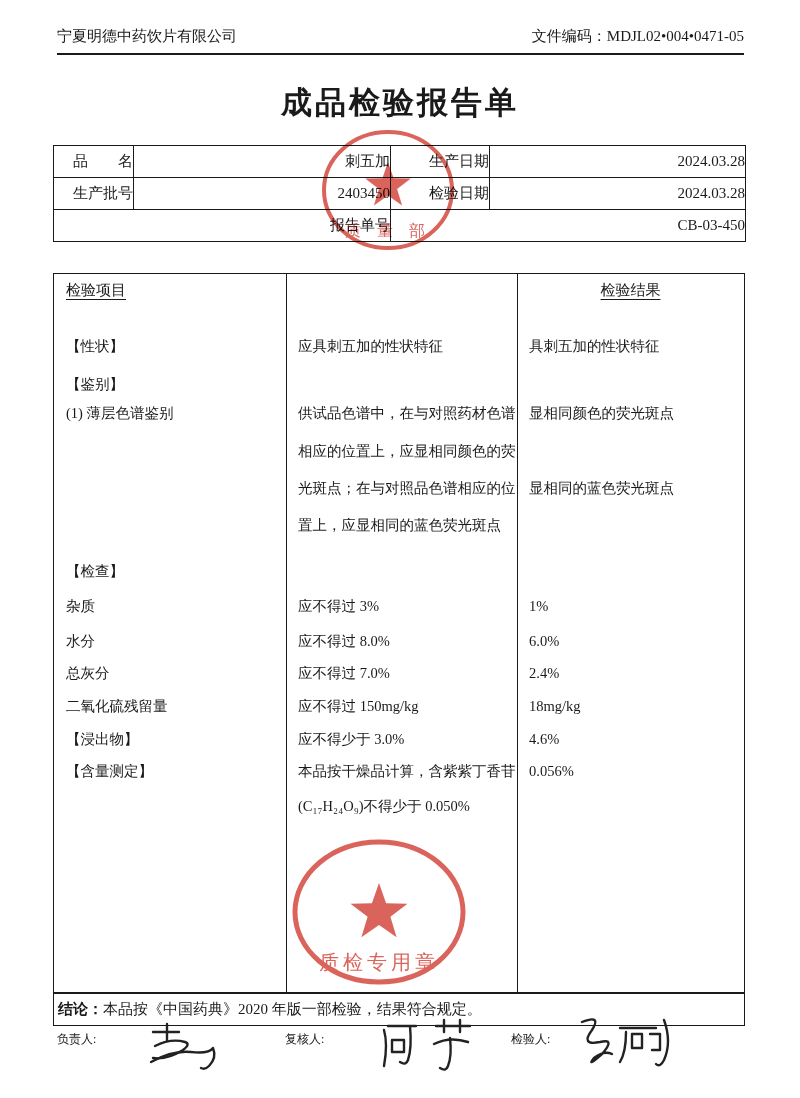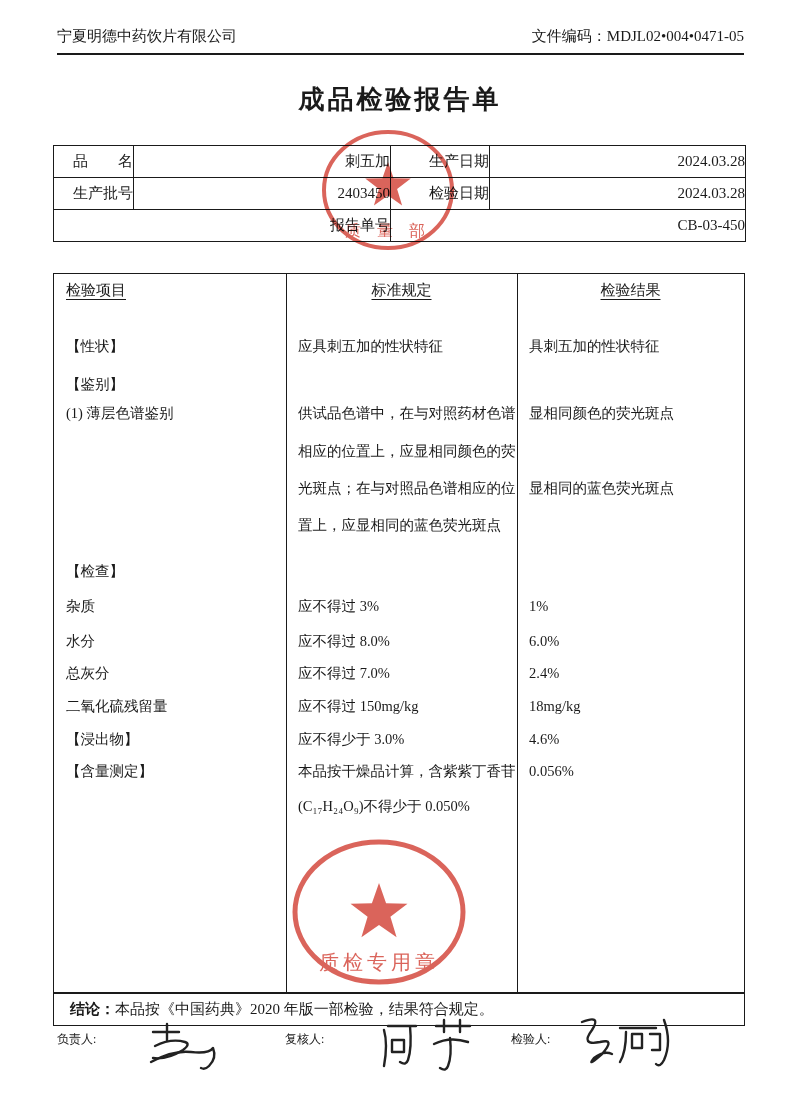--- a/index.html
+++ b/index.html
@@ -5,38 +5,38 @@
   html,body{margin:0;padding:0;background:#888;}
   .page{
     position:relative;width:800px;height:1098px;background:#ffffff;
     font-family:"Liberation Serif","DejaVu Serif",serif;color:#1a1a1a;
     overflow:hidden;margin:0 auto;
   }
   
   .doc-header{position:absolute;top:27px;left:57px;width:687px;display:flex;justify-content:space-between;font-size:15px;}
   .header-rule{position:absolute;top:53px;left:57px;width:687px;height:2px;background:#1a1a1a;}
   .title{position:absolute;top:82px;left:0;width:800px;text-align:center;margin:0;
-    font-size:26px;font-weight:bold;letter-spacing:3px;}
+    font-size:31px;font-weight:bold;letter-spacing:3px;}
   
   table.info{position:absolute;left:53px;top:145px;width:692px;border-collapse:collapse;table-layout:fixed;font-size:15px;}
   table.info td,table.info th{border:1px solid #1a1a1a;height:31px;padding:0 0 0 8px;font-weight:normal;text-align:right;overflow:hidden;white-space:nowrap;}
   col.c-l1{width:80px;} col.c-v1{width:257px;} col.c-l2{width:99px;} col.c-v2{width:256px;}
   
   .inspect{position:absolute;left:53px;top:273px;width:692px;height:720px;border:1px solid #1a1a1a;box-sizing:border-box;font-size:14.5px;}
   .vline{position:absolute;top:0;bottom:0;width:1px;background:#1a1a1a;}
   .cl{position:absolute;white-space:nowrap;line-height:20px;}
   .col1{left:12px;}
   .col2{left:244px;}
   .col3{left:475px;}
   .hdr{text-decoration:underline;text-underline-offset:4px;font-size:15px;}
   .hdr2{left:232px;width:231px;text-align:center;}
   .hdr3{left:463px;width:227px;text-align:center;}
   
   .conclusion{position:absolute;left:53px;top:993px;width:692px;height:33px;border:1px solid #1a1a1a;box-sizing:border-box;
-    display:flex;align-items:center;padding-left:16px;font-size:15px;white-space:nowrap;}
+    display:flex;align-items:center;padding-left:4px;font-size:15px;white-space:nowrap;}
   .conclusion .lbl{font-weight:bold;}
   .sig-label{position:absolute;top:1031px;font-size:12px;}
   .sig{position:absolute;}
   .sig path{stroke:#222;stroke-width:2.4;fill:none;stroke-linecap:round;stroke-linejoin:round;}
   
   .stamp{position:absolute;mix-blend-mode:multiply;opacity:.85;}
   .stamp *{fill:none;}
   .stamp .ring{stroke:#d4493e;}
   .stamp text{fill:#d4493e;stroke:none;font-family:"Liberation Serif",serif;}
   .stamp .star{fill:#d4493e;stroke:none;}
@@ -79,21 +79,20 @@
       <td colspan="2">CB-03-450</td>
     </tr>
   </tbody>
     </table>
 
   <div class="inspect">
     <div class="vline" style="left:232px"></div>
     <div class="vline" style="left:463px"></div>
 
     <div class="cl col1 hdr" style="top:6px">检验项目</div>
-    <div class="cl hdr hdr2" style="top:6px">标准规定</div>
     <div class="cl hdr hdr3" style="top:6px">检验结果</div>
 
     <div class="cl col1" style="top:62px">【性状】</div>
     <div class="cl col2" style="top:62px">应具刺五加的性状特征</div>
     <div class="cl col3" style="top:62px">具刺五加的性状特征</div>
 
     <div class="cl col1" style="top:100px">【鉴别】</div>
 
     <div class="cl col1" style="top:129px">(1) 薄层色谱鉴别</div>
     <div class="cl col2" style="top:129px">供试品色谱中，在与对照药材色谱</div>

